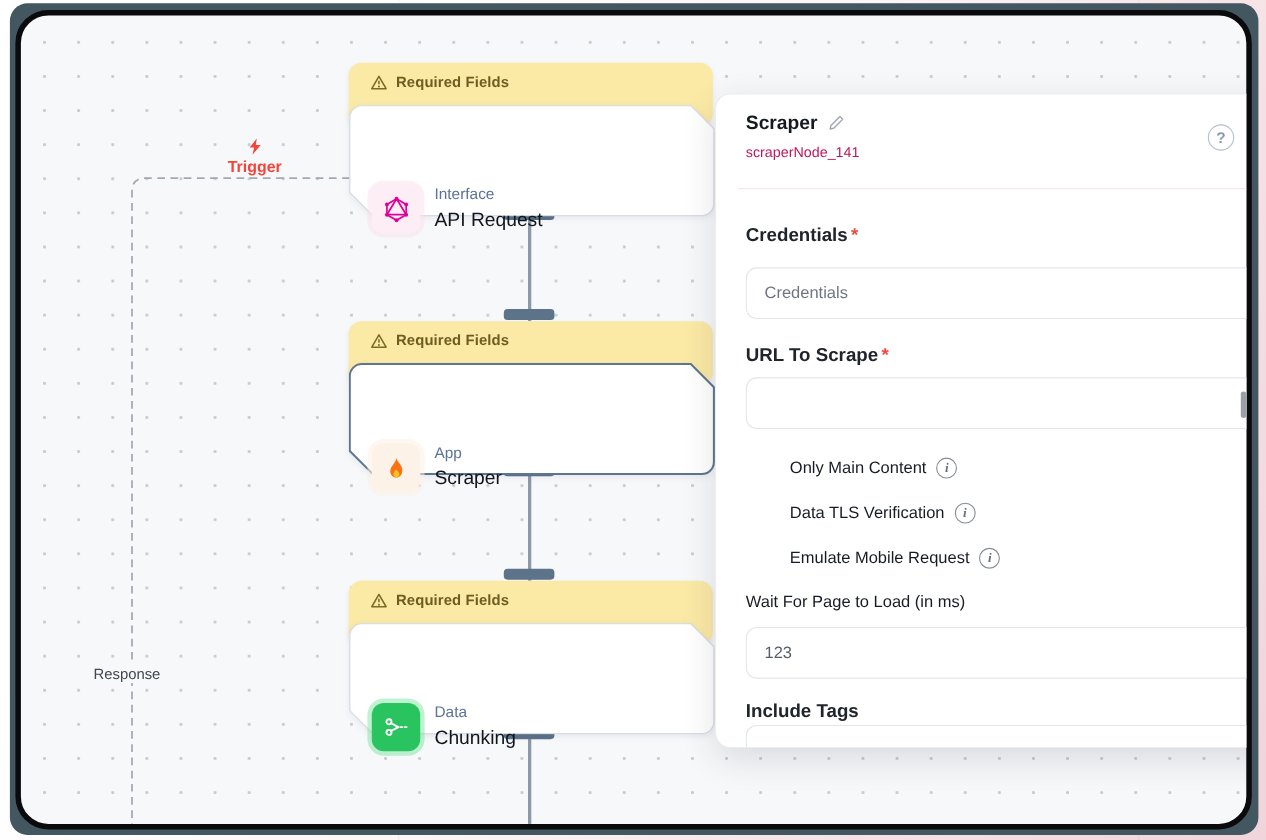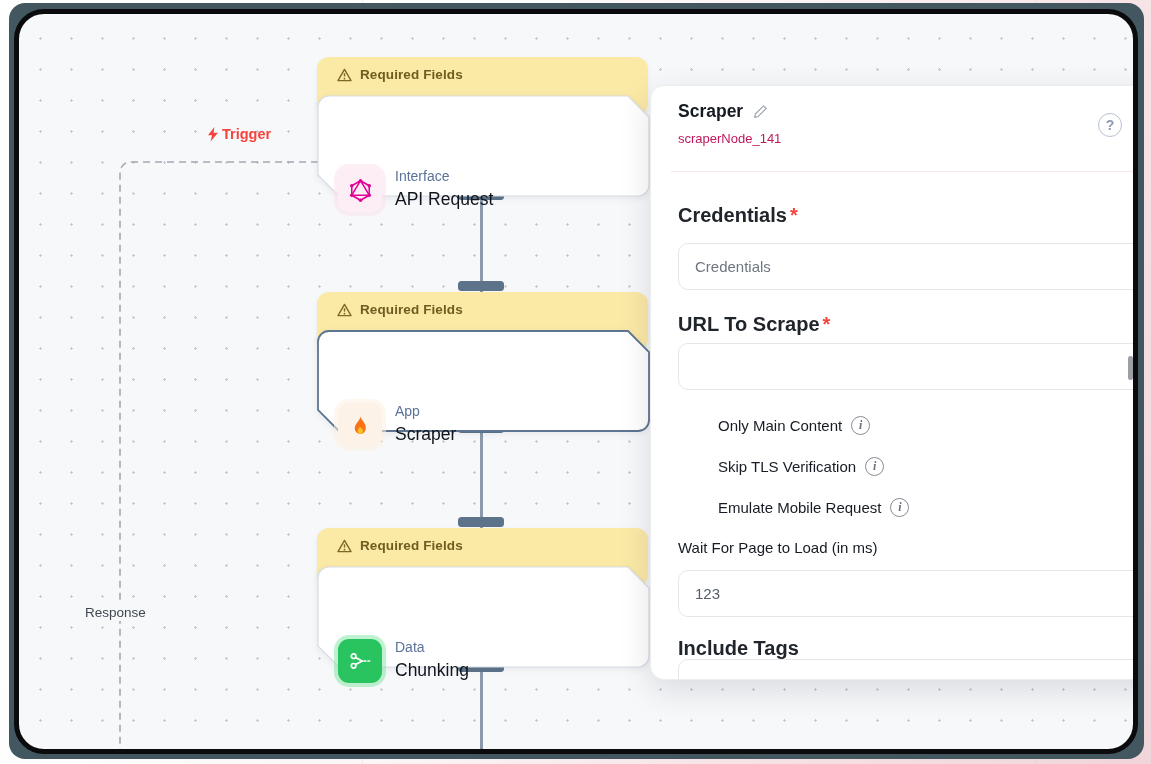--- a/index.html
+++ b/index.html
@@ -45,40 +45,40 @@
     filter:drop-shadow(0 2px 3px rgba(30,40,60,0.08)); }
   .node-content { position:absolute; width:331px; height:100px; z-index:5;margin-top:45px; }
   .node-icon { position:absolute; left:20px; top:27px; width:44px; height:44px;
     border-radius:11px; display:flex; align-items:center; justify-content:center; }
   .icon-interface { background:#fdeef5; box-shadow:0 0 0 4px rgba(250,225,238,0.55); }
   .icon-app { background:#fdf2e7; box-shadow:0 0 0 4px rgba(252,240,228,0.55); }
   .icon-data { background:#29c45f; box-shadow:0 0 0 4px rgba(110,226,150,0.45); }
   .node-category { position:absolute; left:77px; top:27px; font-size:14px; color:#5b7299; font-weight:500; }
   .node-title { position:absolute; left:77px; top:48px; font-size:17.5px; color:#10151d; font-weight:400; }
 
-  .flow-label { position:absolute; z-index:4; }
+  .flow-label { position:absolute; z-index:4;flex-direction:column; }
   .trigger { display:flex; align-items:center; gap:3px;
     color:#f4443c; font-size:14.5px; font-weight:700; }
   .response { background:#f7f8fa; padding:1px 4px; color:#3f4750; font-size:13.5px; }
 
   
   .panel {
     position:absolute; left:631px; top:71px; width:512px; height:595px;
     background:#ffffff; border-radius:14px; z-index:10; overflow:hidden;
     border:1px solid #ededed; box-shadow:0 10px 32px rgba(40,40,60,0.14);
   }
   .panel-title-row { position:absolute; left:27px; top:15px; display:flex; align-items:center; gap:9px; }
   .panel-title { font-size:17.5px; font-weight:700; color:#141922; }
   .panel-node-id { position:absolute; left:27px; top:45px; font-size:13px; color:#be185d; }
   .help-btn { position:absolute; left:447px; top:27px; width:24px; height:24px;
     border:1.6px solid #b5c1d3; border-radius:50%; color:#8a99b0; font-size:14px; font-weight:700;
     display:flex; align-items:center; justify-content:center; background:#fff; }
   .panel-divider { position:absolute; left:20px; top:85px; width:calc(100% - 30px); height:1px; background:#f6e6e6; }
 
-  .field-label { position:absolute; left:27px; font-size:20px; font-weight:700; color:#20242b; }
+  .field-label { position:absolute; left:27px; font-size:17px; font-weight:700; color:#20242b; }
   .req { color:#f4443c; font-weight:700; margin-left:3px; }
   .text-input { position:absolute; left:27px; width:calc(100% - 27px); height:47px;
     border:1px solid #e3e6eb; border-radius:10px; background:#fff;
     font-family:"Liberation Sans",sans-serif; font-size:15px; color:#565e6a; padding:0 16px; outline:none; }
   .text-input::placeholder { color:#6e7681; opacity:1; }
   .toggle-row { position:absolute; left:27px; display:flex; align-items:center; gap:9px;margin-left:40px; }
   .toggle-label { font-size:15px; font-weight:500; color:#171c24; }
   .info-icon { width:19px; height:19px; border:1.5px solid #868c95; border-radius:50%;
     color:#6b7076; font-size:12px; display:flex; align-items:center; justify-content:center;
     font-family:"Liberation Serif",serif; font-style:italic; font-weight:700; }
@@ -224,21 +224,21 @@
       <div class="field-label" style="top:227px;">
         <span>URL To Scrape</span><span class="req">*</span>
       </div>
       <input class="text-input" style="top: 257px;" type="text" value="">
 
       <div class="toggle-row" style="top:330px;">
         <span class="toggle-label">Only Main Content</span>
         <span class="info-icon">i</span>
       </div>
       <div class="toggle-row" style="top:371px;">
-        <span class="toggle-label">Skip TLS Verification</span>
+        <span class="toggle-label">Data TLS Verification</span>
         <span class="info-icon">i</span>
       </div>
       <div class="toggle-row" style="top:412px;">
         <span class="toggle-label">Emulate Mobile Request</span>
         <span class="info-icon">i</span>
       </div>
 
       <div class="field-label" style="top:453px; font-size:15px; font-weight:500; color:#171c24;">Wait For Page to Load (in ms)</div>
       <input class="text-input" style="top: 484px;" type="text" value="123">
 

